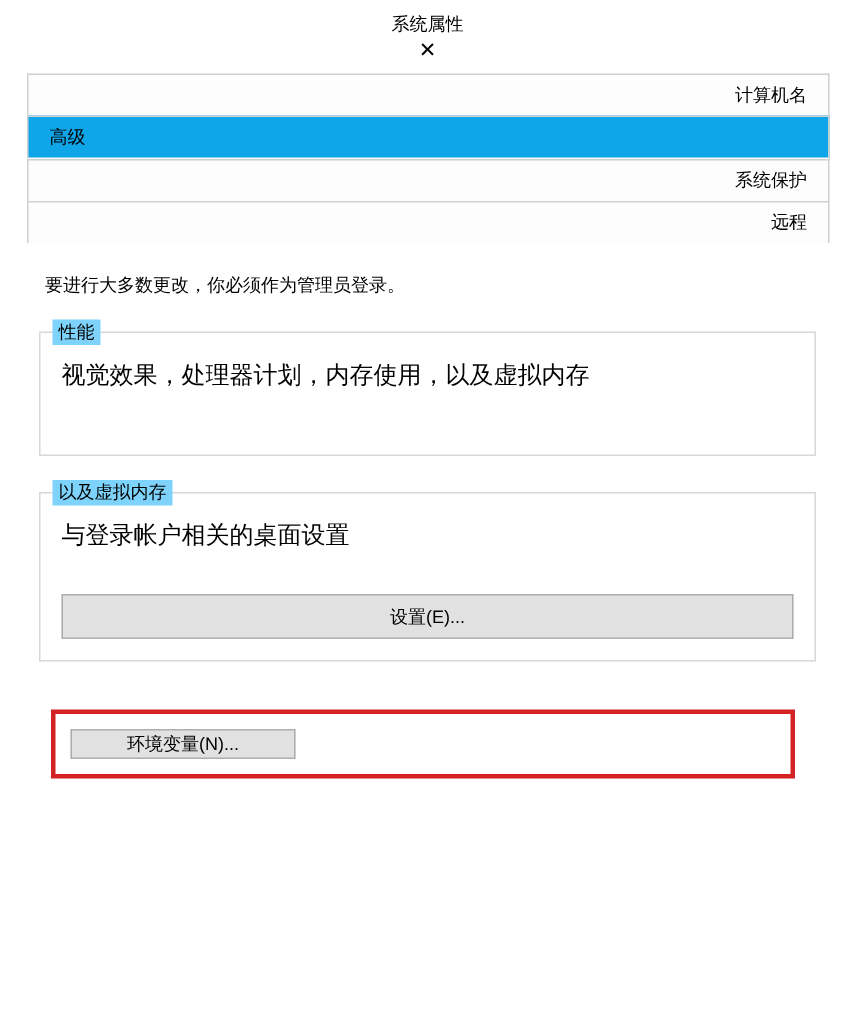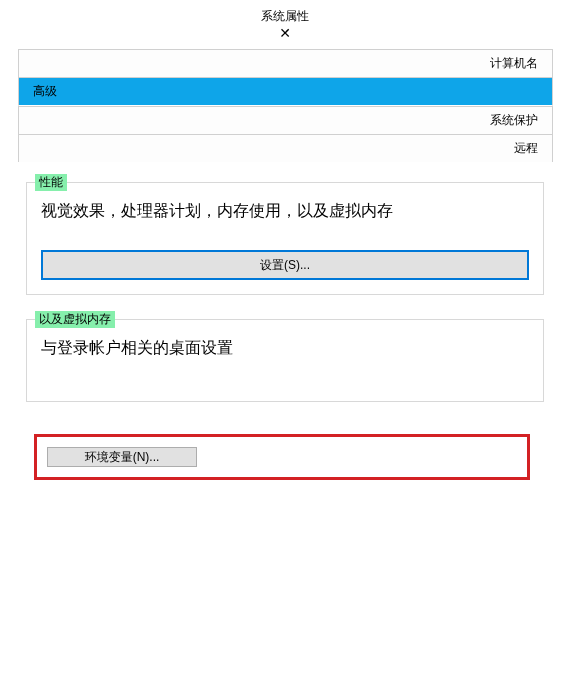--- a/index.html
+++ b/index.html
@@ -66,21 +66,21 @@
     .group {
       border: 1px solid #d8d8d8;
       position: relative;
       margin-bottom: 24px;
       padding: 18px 14px 14px 14px;
     }
     .group-title {
       position: absolute;
       top: -9px;
       left: 8px;
-      background: #86efac;
+      background: #7dd3fc;
       padding: 0 4px;
       font-size: 12px;
       font-family: Liberation Mono, monospace;
     }
     .group-desc {
       font-size: 16px;
       margin-bottom: 28px;
     }
     .btn-row {
       display: flex;
@@ -140,32 +140,33 @@
     <div class="tab inactive">
       <span>系统保护</span>
     </div>
     <div class="tab inactive">
       <span>远程</span>
     </div>
   </div>
 
   <div class="tab-body">
 
+    <div class="admin-note">要进行大多数更改，你必须作为管理员登录。</div>
 
     <div class="group">
       <div class="group-title">性能</div>
       <div class="group-desc">视觉效果，处理器计划，内存使用，以及虚拟内存</div>
-      <div class="btn-row">
-        <button class="btn highlight">设置(S)...</button>
-      </div>
     </div>
 
     <div class="group">
       <div class="group-title">以及虚拟内存</div>
       <div class="group-desc">与登录帐户相关的桌面设置</div>
+      <div class="btn-row">
+        <button class="btn">设置(E)...</button>
+      </div>
     </div>
 
 
     <div class="env-row">
       <div class="env-border">
         <button class="env-btn">环境变量(N)...</button>
       </div>
     </div>
 
   </div>

